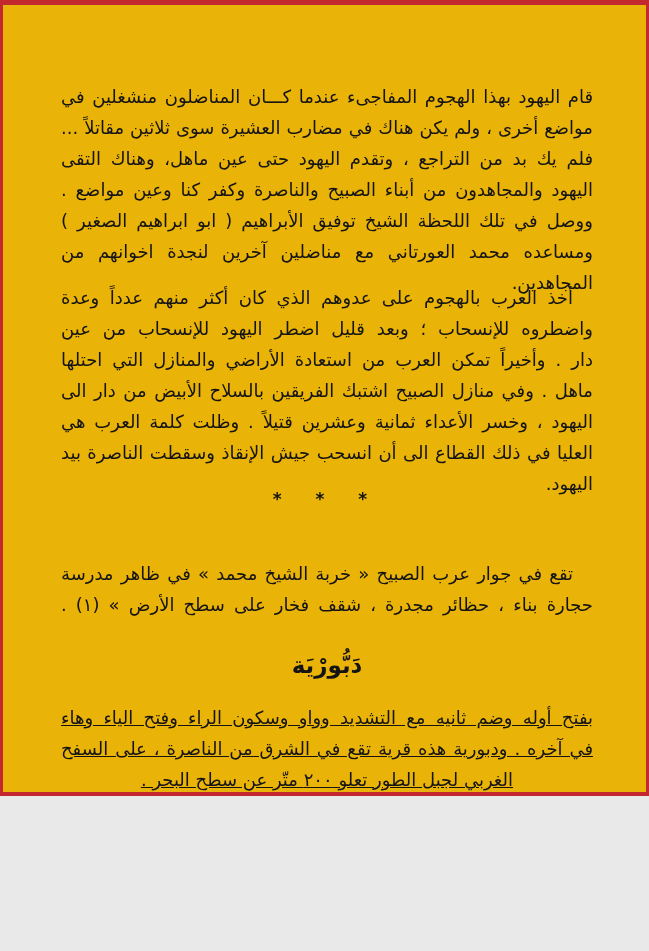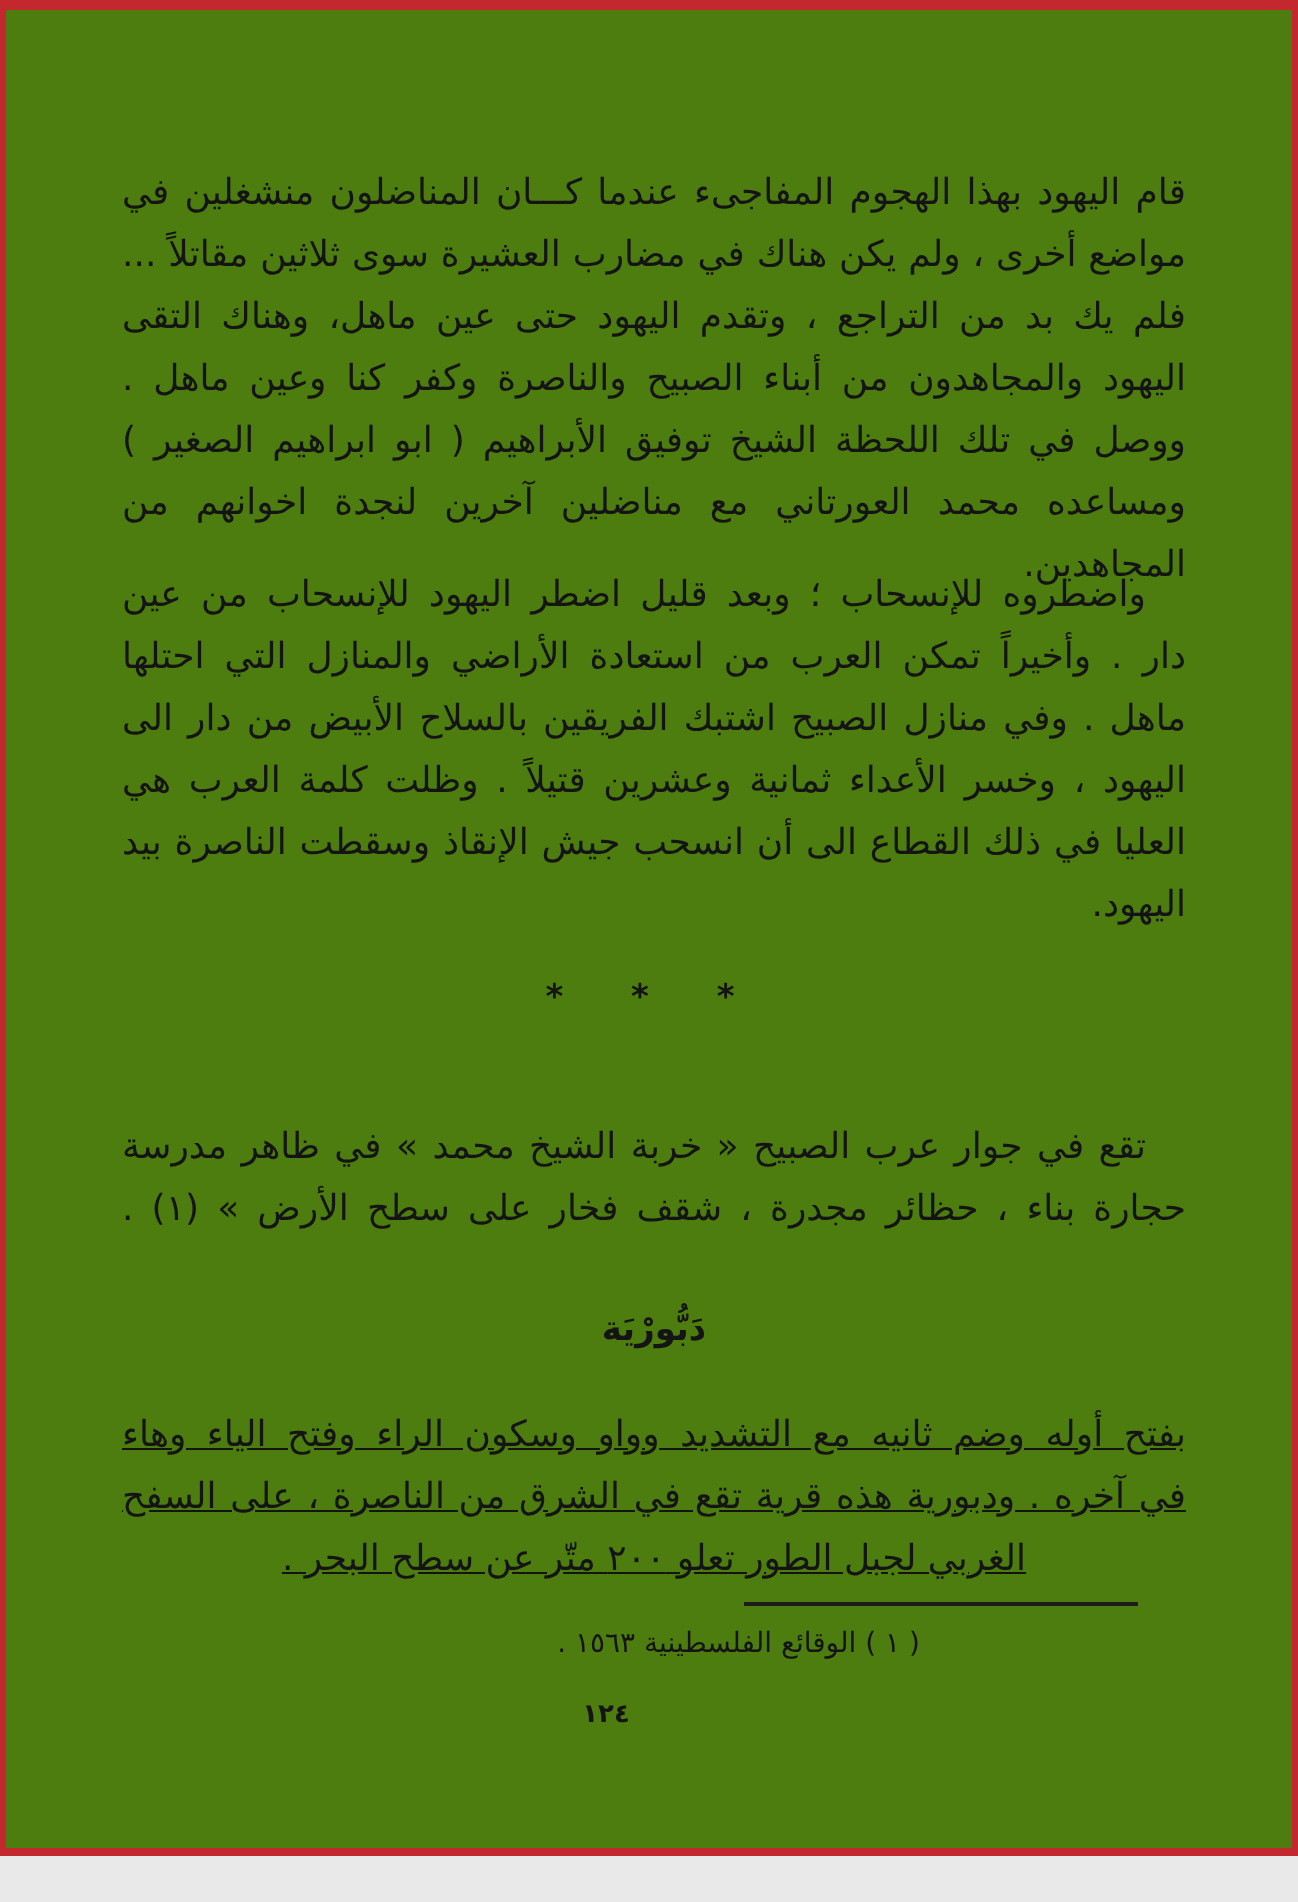--- a/index.html
+++ b/index.html
@@ -3,23 +3,23 @@
 <meta charset="utf-8">
 <style>
   html, body {
     margin: 0;
     padding: 0;
     background: #e9e9e9;
   }
   .page {
     position: relative;
     width: 649px;
-    height: 928px;
+    height: 796px;
     margin: 0 auto;
-    background: #4d7c0f;
+    background: #eab308;
     border-style: solid;
     border-color: #c2282e;
     border-width: 5px 3px 4px 3px;
     box-sizing: border-box;
     overflow: hidden;
     font-family: "DejaVu Sans", sans-serif;
     color: #141414;
     direction: rtl;
   }
   .para {
@@ -56,21 +56,21 @@
     font-weight: bold;
     letter-spacing: 14px;
     color: #141414;
   }
   .chapter-heading {
     position: absolute;
     top: 643px;
     right: 53px;
     left: 58px;
     text-align: center;
-    font-size: 17px;
+    font-size: 23px;
     font-weight: bold;
     line-height: 34px;
   }
   .footnote-rule {
     position: absolute;
     top: 796px;
     right: 77px;
     width: 197px;
     height: 2px;
     background: #1c1c1c;
@@ -95,26 +95,27 @@
 </style>
 </head>
 <body>
 
 <div class="page">
 
   <div class="para" id="para-1">
       <div class="line">قام اليهود بهذا الهجوم المفاجىء عندما كـــان المناضلون منشغلين في</div>
       <div class="line">مواضع أخرى ، ولم يكن هناك في مضارب العشيرة سوى ثلاثين مقاتلاً ...</div>
       <div class="line">فلم يك بد من التراجع ، وتقدم اليهود حتى عين ماهل، وهناك التقى</div>
-      <div class="line">اليهود والمجاهدون من أبناء الصبيح والناصرة وكفر كنا وعين ماهل .</div>
+      <div class="line">اليهود والمجاهدون من أبناء الصبيح والناصرة وكفر كنا وعين مواضع .</div>
       <div class="line">ووصل في تلك اللحظة الشيخ توفيق الأبراهيم ( ابو ابراهيم الصغير )</div>
       <div class="line">ومساعده محمد العورتاني مع مناضلين آخرين لنجدة اخوانهم من المجاهدين.</div>
     </div>
 
   <div class="para indent-first" id="para-2">
+      <div class="line">أخذ العرب بالهجوم على عدوهم الذي كان أكثر منهم عدداً وعدة</div>
       <div class="line">واضطروه للإنسحاب ؛ وبعد قليل اضطر اليهود للإنسحاب من عين</div>
       <div class="line">دار . وأخيراً تمكن العرب من استعادة الأراضي والمنازل التي احتلها</div>
       <div class="line">ماهل . وفي منازل الصبيح اشتبك الفريقين بالسلاح الأبيض من دار الى</div>
       <div class="line">اليهود ، وخسر الأعداء ثمانية وعشرين قتيلاً . وظلت كلمة العرب هي</div>
       <div class="line">العليا في ذلك القطاع الى أن انسحب جيش الإنقاذ وسقطت الناصرة بيد اليهود.</div>
     </div>
 
   <div class="separator">* * *</div>
 
   <div class="para indent-first" id="para-3">

